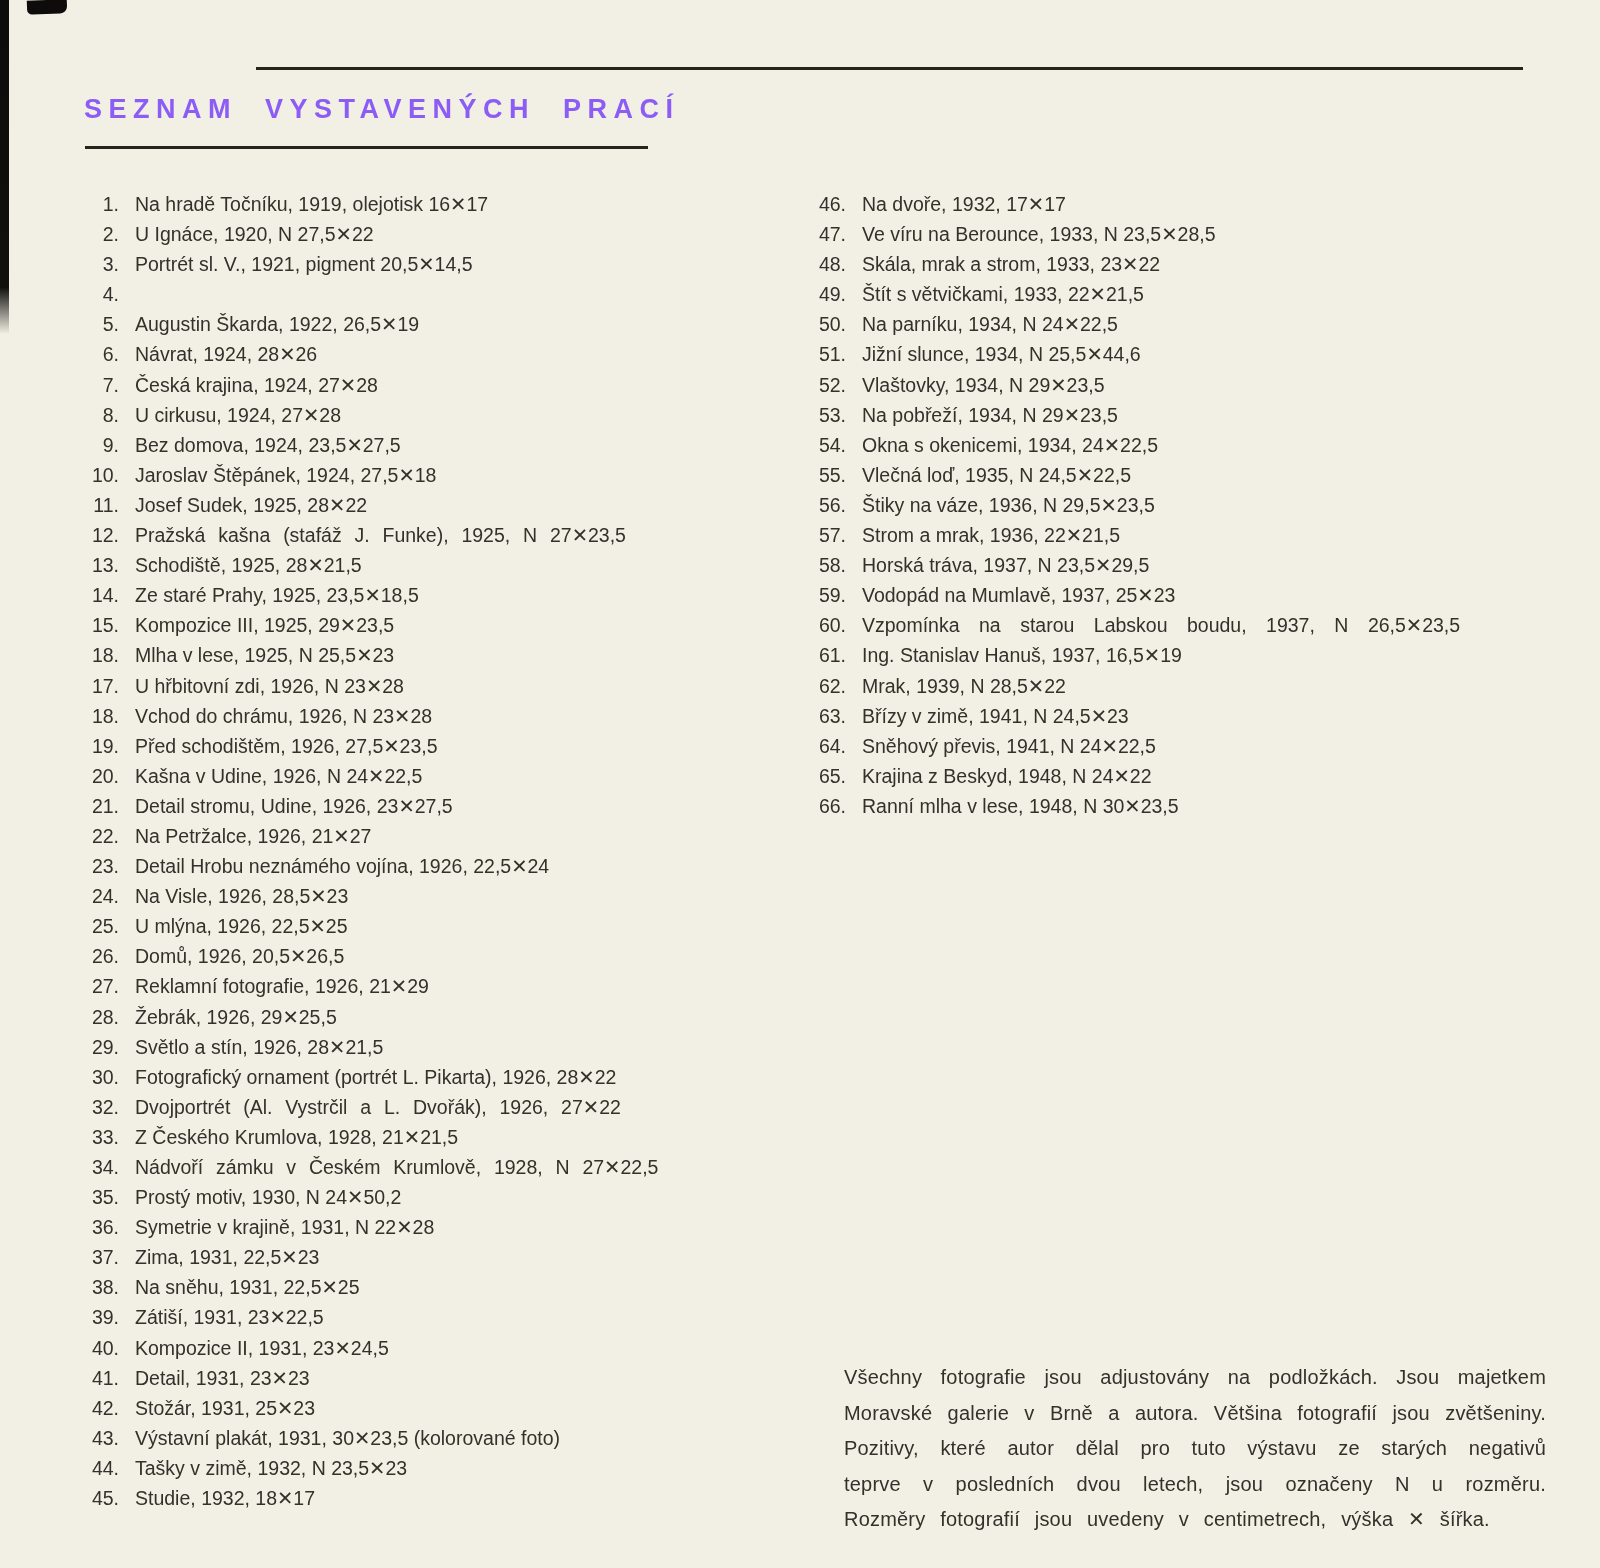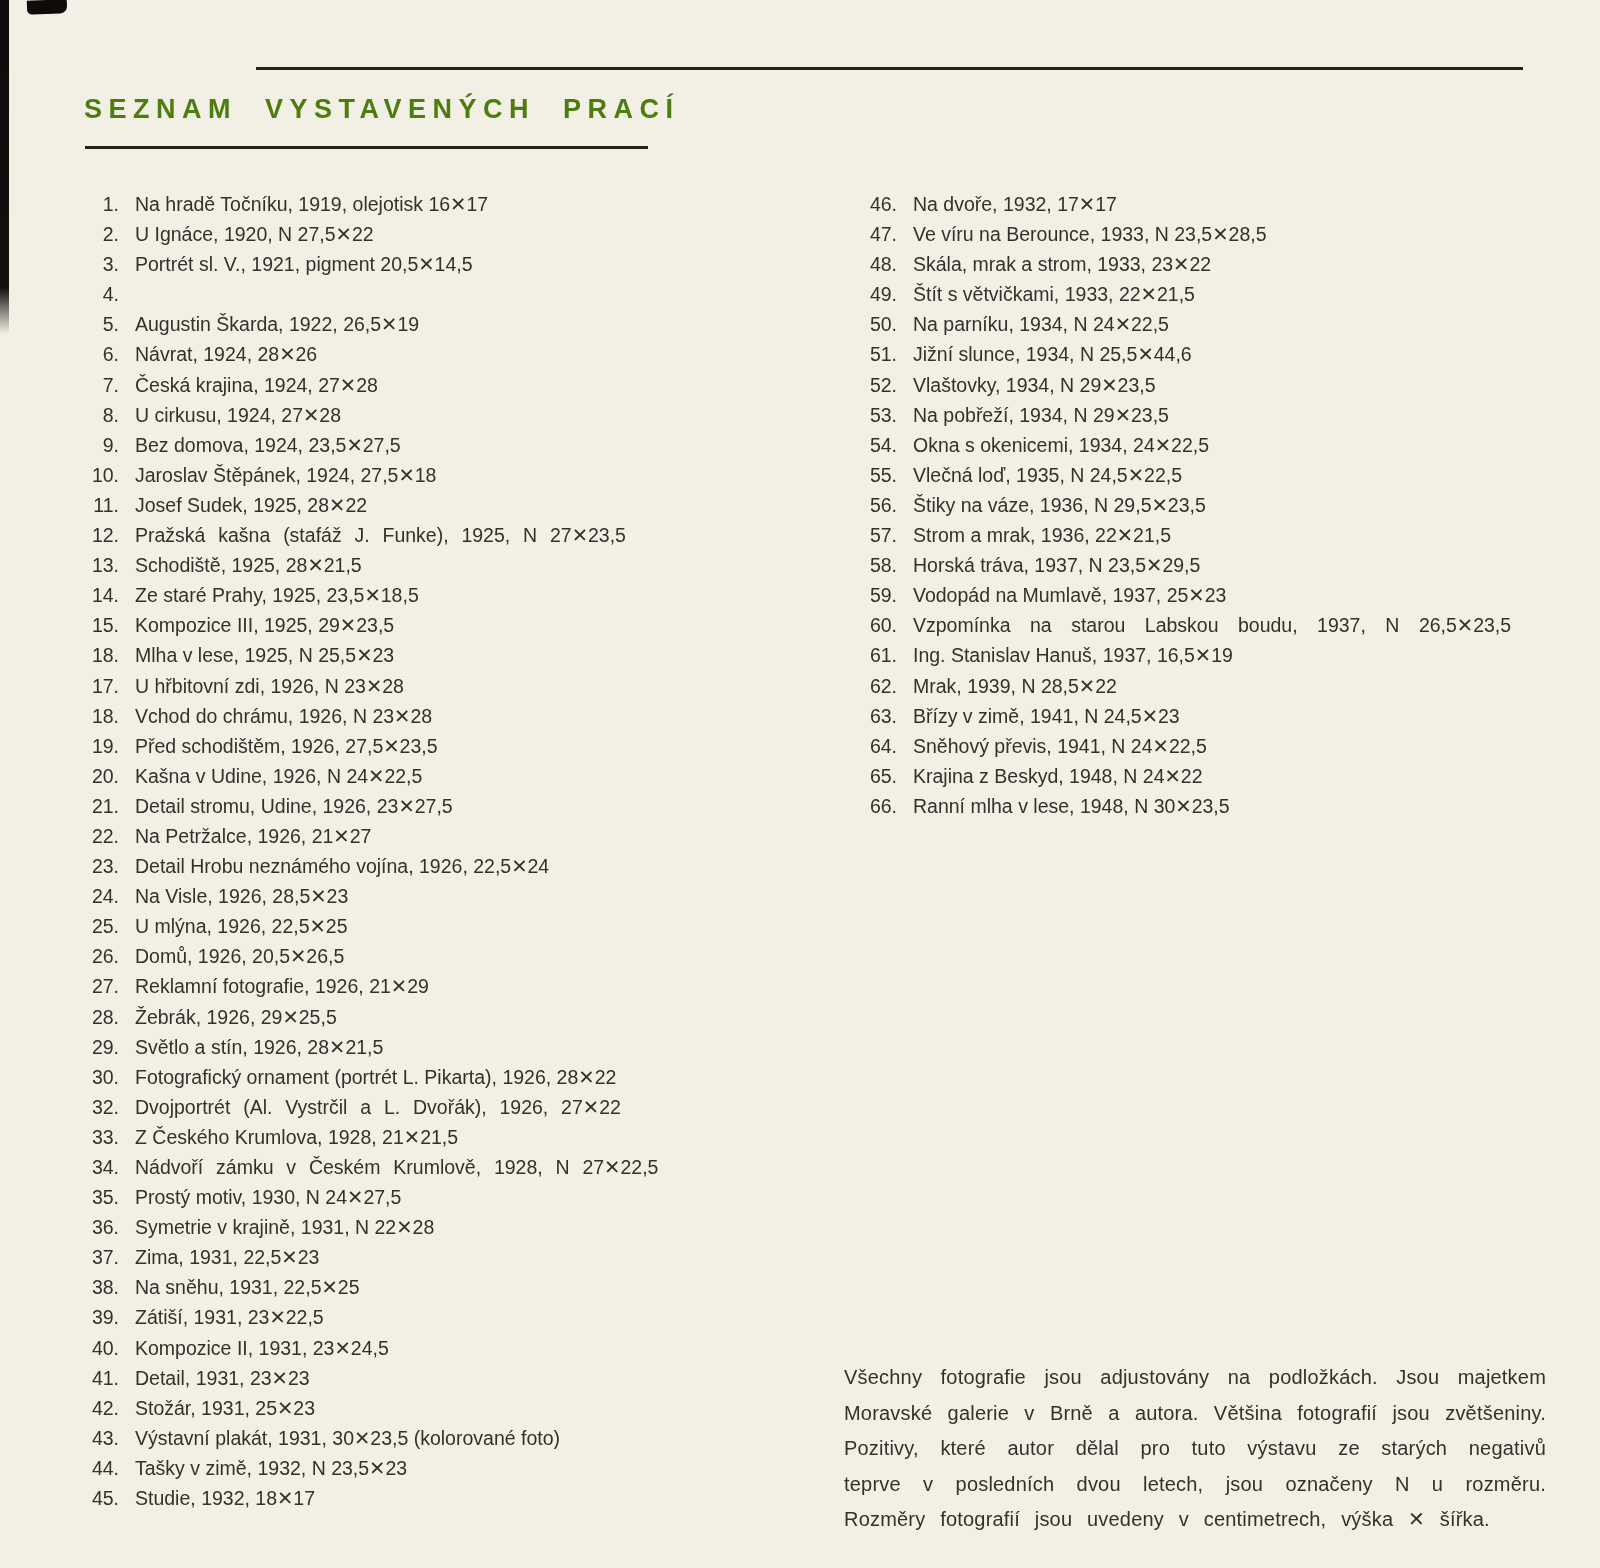--- a/index.html
+++ b/index.html
@@ -27,26 +27,26 @@
   }
   
   .rule { position: absolute; background: #27241e; }
   .rule-top   { left: 256px; top: 67px;  width: 1267px; height: 3px; }
   .rule-title { left: 85px;  top: 146px; width: 563px;  height: 3px; }
   
   .title {
     position: absolute; left: 84px; top: 96px; margin: 0;
     font-size: 27px; line-height: 1; font-weight: 700;
     letter-spacing: 6.5px; word-spacing: 14px;
-    color: #4d7c0f; white-space: nowrap;
+    color: #8b5cf6; white-space: nowrap;
   }
   
   .col { position: absolute; top: 189px; }
   .col-left  { left: 85px;  width: 675px; }
-  .col-right { left: 863px; width: 710px; }
+  .col-right { left: 812px; width: 710px; }
   .entry {
     display: flex; align-items: baseline;
     line-height: 30.1px; font-size: 19.5px;
     white-space: nowrap; color: #34312b;
   }
   .entry-num { flex: 0 0 34px; text-align: right; }
   .entry-text { margin-left: 16px; }
   .col-right .entry-text { }
   .entry-text.wide1 { word-spacing: 0.38em; text-align: right; }
   .entry-text.wide2 { word-spacing: 0.72em; }
@@ -234,21 +234,21 @@
         <span class="entry-text">Z Českého Krumlova, 1928, 21✕21,5</span>
       </div>
 
       <div class="entry">
         <span class="entry-num">34.</span>
         <span class="entry-text wide1">Nádvoří zámku v Českém Krumlově, 1928, N 27✕22,5</span>
       </div>
 
       <div class="entry">
         <span class="entry-num">35.</span>
-        <span class="entry-text">Prostý motiv, 1930, N 24✕27,5</span>
+        <span class="entry-text">Prostý motiv, 1930, N 24✕50,2</span>
       </div>
 
       <div class="entry">
         <span class="entry-num">36.</span>
         <span class="entry-text">Symetrie v krajině, 1931, N 22✕28</span>
       </div>
 
       <div class="entry">
         <span class="entry-num">37.</span>
         <span class="entry-text">Zima, 1931, 22,5✕23</span>

